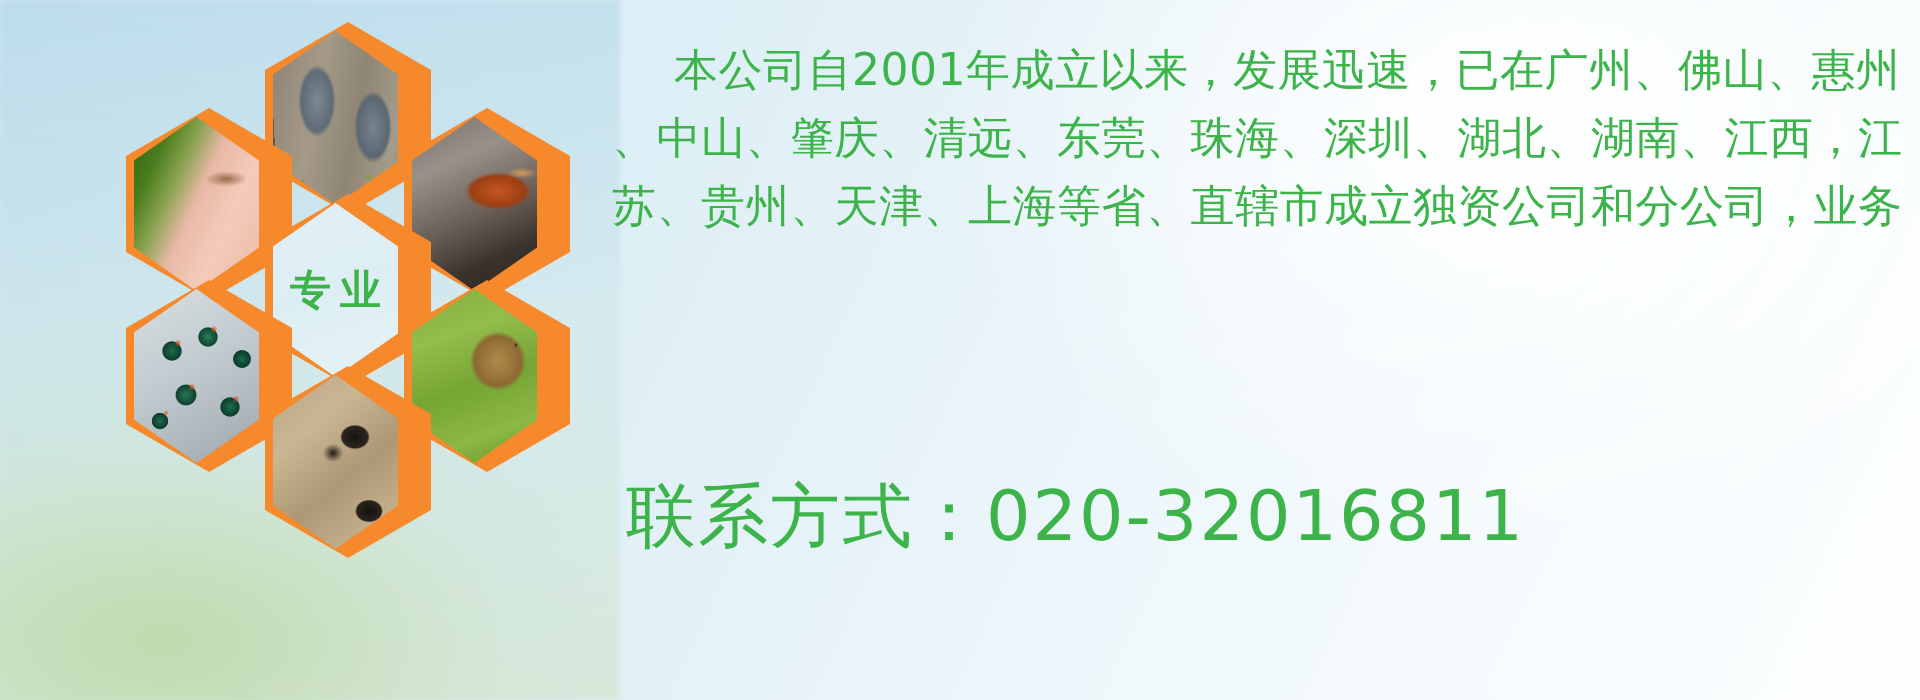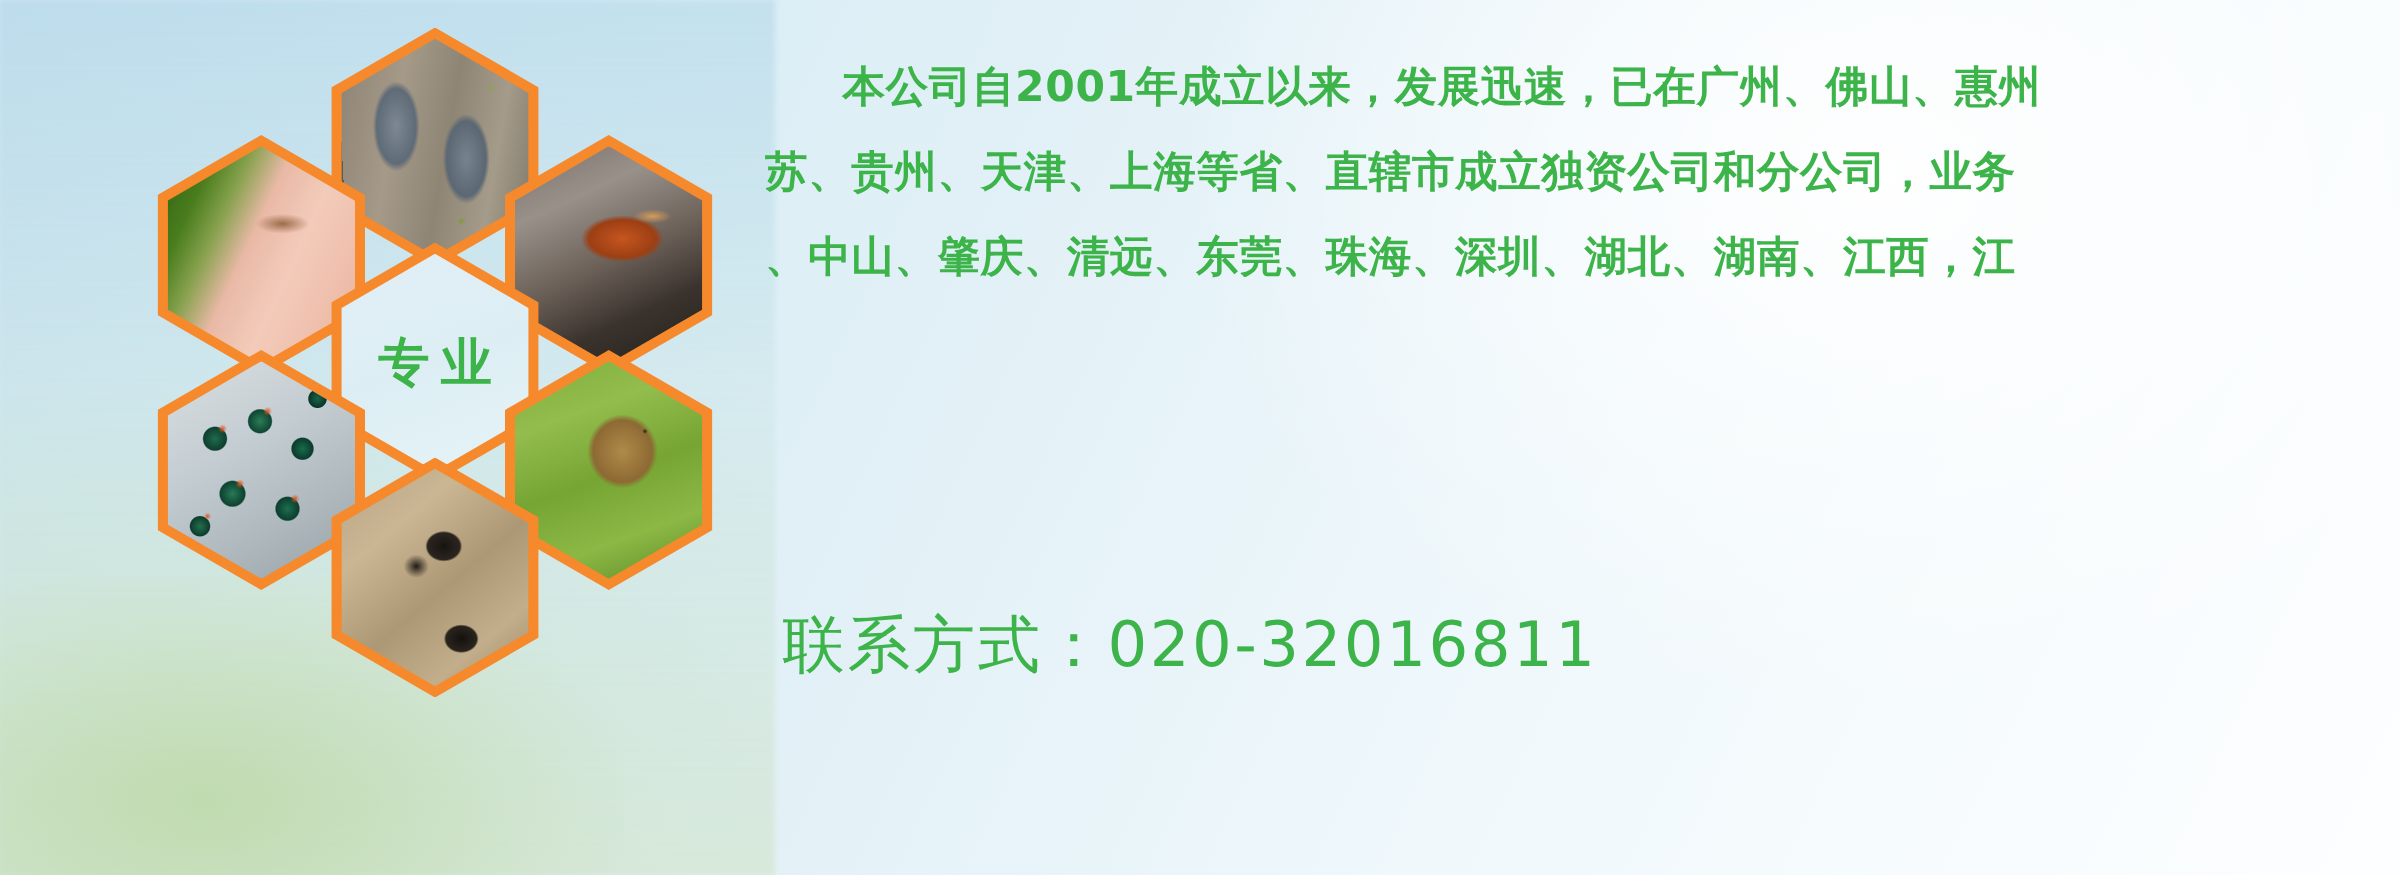--- a/index.html
+++ b/index.html
@@ -26,21 +26,21 @@
   }
 
   
   .honeycomb{position:absolute;left:88px;top:8px;width:520px;height:560px;}
   .hex{
     position:absolute;width:166px;height:192px;
     clip-path:polygon(50% 0%,100% 25%,100% 75%,50% 100%,0% 75%,0% 25%);
     background:#f5892b;
   }
   .hex .inner{
-    position:absolute;left:8px;top:9px;width:150px;height:174px;
+    position:absolute;left:8px;top:9px;width:125px;height:174px;
     clip-path:polygon(50% 0%,100% 25%,100% 75%,50% 100%,0% 75%,0% 25%);
     overflow:hidden;
     text-align:center;
   }
   .hex .art{position:absolute;left:0;top:0;width:150px;height:174px;}
 
   
   .h-top     {left:177px;top:14px;}
   .h-upleft  {left:38px;top:100px;}
   .h-upright {left:316px;top:100px;}
@@ -143,34 +143,34 @@
       linear-gradient(40deg, rgba(120,92,50,0.8) 0 2px, rgba(0,0,0,0) 2px 100%),
       linear-gradient(-30deg, rgba(120,92,50,0.7) 0 2px, rgba(0,0,0,0) 2px 100%);
   }
 
   
   .content{position:absolute;left:612px;top:0;width:1300px;height:700px;}
   .paragraph{
     position:absolute;left:0;top:36px;width:1300px;
     color:#3cb44a;
     font-family:"DejaVu Sans","Liberation Sans",sans-serif;
-    font-weight:700;
-    font-size:34px;
+    font-weight:400;
+    font-size:44px;
     line-height:68px;
     letter-spacing:0.5px;
   }
   .paragraph .ln{display:block;white-space:nowrap;}
   .paragraph .ln.first{text-indent:62px;}
 
   .contact{position:absolute;left:0;top:470px;width:1300px;}
   .contact .row{
     color:#3cb44a;
     font-family:"DejaVu Sans","Liberation Sans",sans-serif;
     font-weight:400;
-    font-size:50px;
+    font-size:70px;
     line-height:92px;
     letter-spacing:2px;
     white-space:nowrap;
   }
   .contact .row.r1{padding-left:14px;}
   .contact .row.r2{padding-left:300px;}
 </style>
 </head>
 <body>
 
@@ -222,22 +222,22 @@
         <div class="art art-ant"></div>
       </div>
     </div>
 
   </div>
 
   <div class="content">
 
     <div class="paragraph">
       <span class="ln first">本公司自2001年成立以来，发展迅速，已在广州、佛山、惠州</span>
+      <span class="ln">、中山、肇庆、清远、东莞、珠海、深圳、湖北、湖南、江西，江</span>
       <span class="ln">苏、贵州、天津、上海等省、直辖市成立独资公司和分公司，业务</span>
-      <span class="ln">、中山、肇庆、清远、东莞、珠海、深圳、湖北、湖南、江西，江</span>
     </div>
 
     <div class="contact">
       <div class="row r1">联系方式：020-32016811</div>
     </div>
 
   </div>
 
 </div>
 

